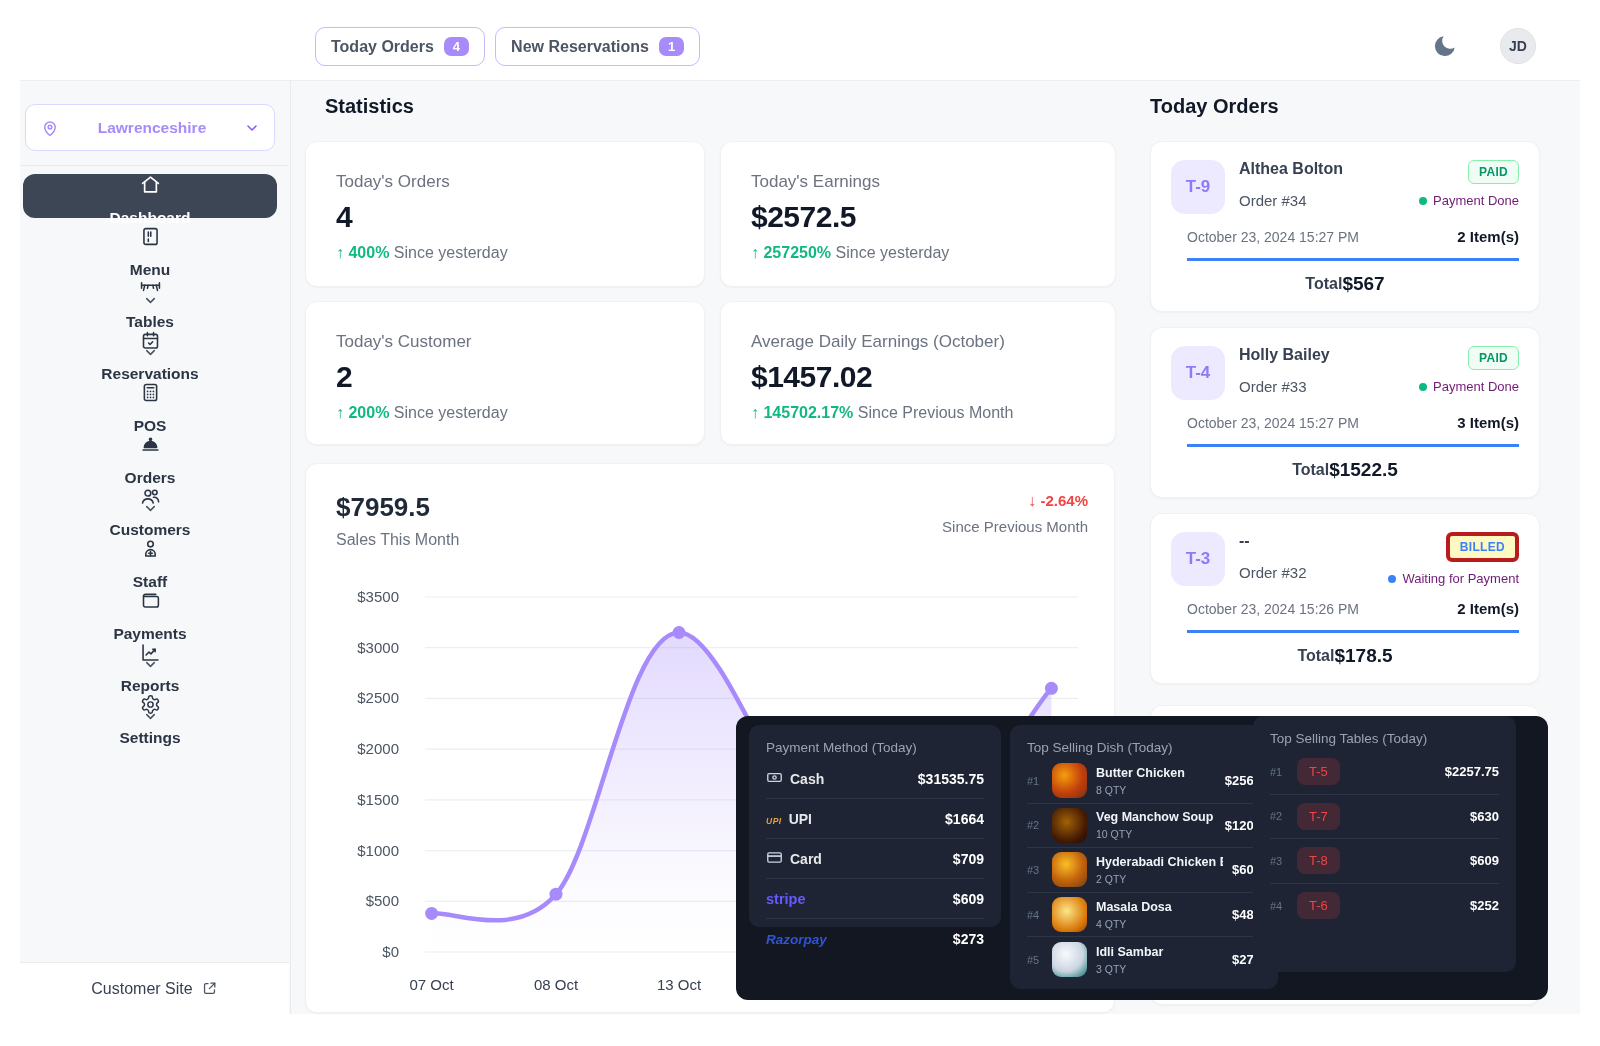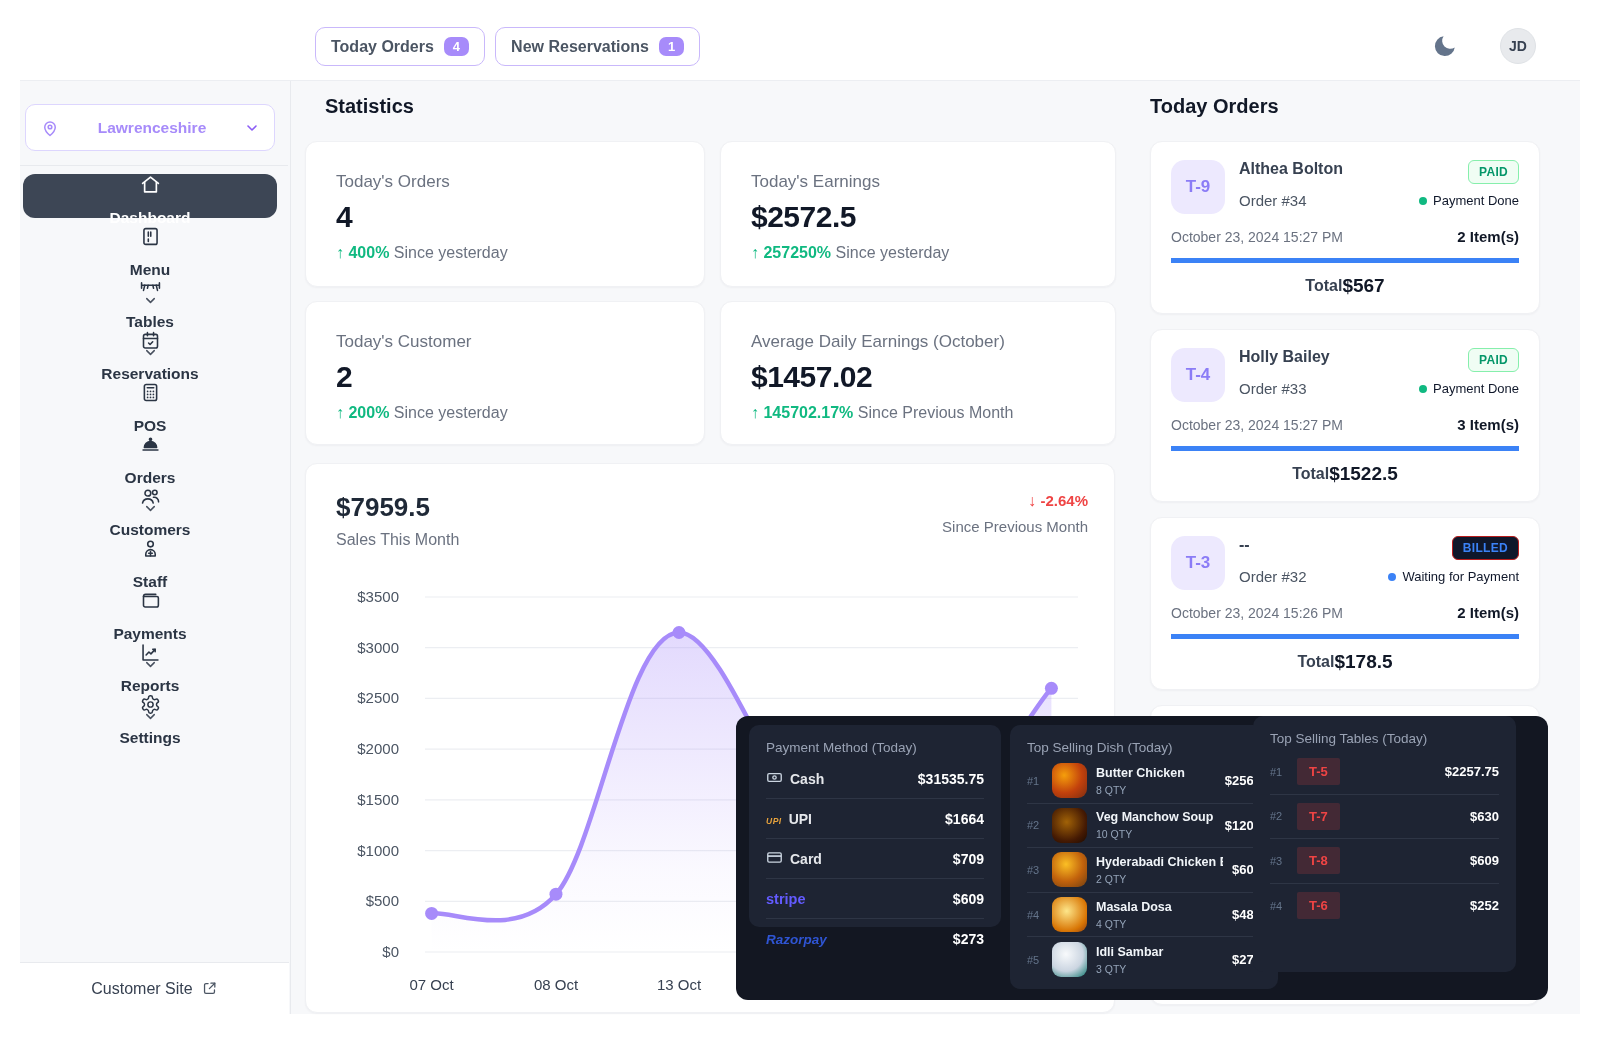--- a/index.html
+++ b/index.html
@@ -53,26 +53,26 @@
   
   .order-card { padding:18px 20px 16px 20px; }
   .order-top { display:flex; align-items:flex-start; }
   .tbadge { width:54px; height:54px; border-radius:14px; background:#ede9fe; color:#8b7cf6; font-weight:700; font-size:17px; display:flex; align-items:center; justify-content:center; }
   .order-ident { margin-left:14px; flex:1; }
   .order-customer { font-size:16px; font-weight:700; color:#374151; }
   .order-no { font-size:15px; color:#4b5563; margin-top:14px; }
   .order-status { text-align:right; }
   .pill { display:inline-block; font-size:12px; font-weight:700; padding:4px 10px; border-radius:6px; letter-spacing:.3px; }
   .pill.paid { color:#059669; background:#f0fdf4; border:1px solid #86efac; }
-  .pill.billed { color:#3b82f6; background:#0f172a; border:1px solid #b91c1c; }
-  .pay-state { margin-top:9px; font-size:13px; color:#0f172a; display:flex; align-items:center; gap:6px; justify-content:flex-end; }
+  .pill.billed { color:#3b82f6; background:#fef9c3; border:4px solid #b91c1c; }
+  .pay-state { margin-top:9px; font-size:13px; color:#701a75; display:flex; align-items:center; gap:6px; justify-content:flex-end; }
   .dot { width:8px; height:8px; border-radius:50%; display:inline-block; }
   .dot.green { background:#10b981; }
   .dot.blue { background:#3b82f6; }
-  .order-mid { display:flex; justify-content:space-between; align-items:center; margin-top:14px; padding-bottom:13px; border-bottom:5px solid #3b82f6; }
+  .order-mid { display:flex; justify-content:space-between; align-items:center; margin-top:14px; padding-bottom:13px; border-bottom:3px solid #3b82f6;margin-left:16px; }
   .order-date { color:#6b7280; font-size:14px; }
   .order-items { color:#111827; font-size:15px; font-weight:700; }
   .order-total-row { display:flex; justify-content:center; align-items:center; margin-top:12px; }
   .order-total-label { color:#374151; font-size:16px; font-weight:600; }
   .order-total { color:#111827; font-size:19px; font-weight:800; }
 
   
   .dark-backdrop { position:absolute; left:736px; top:716px; width:812px; height:284px; background:#131722; border-radius:12px; z-index:50; }
   .dark-panel { position:absolute; background:#1e2433; border-radius:10px; padding:15px 17px; }
   .panel-payments { left:13px; top:9px; width:252px; height:202px; }
@@ -92,21 +92,21 @@
   .thumb.d1 { background:radial-gradient(circle at 35% 35%, #f59e0b, #c2410c 55%, #7c2d12); }
   .thumb.d2 { background:radial-gradient(circle at 42% 40%, #a16207, #451a03 65%, #1c0a01); }
   .thumb.d3 { background:radial-gradient(circle at 40% 35%, #fbbf24, #c2620c 55%, #713f12); }
   .thumb.d4 { background:radial-gradient(circle at 42% 40%, #fde68a, #d97706 68%, #92400e); }
   .thumb.d5 { background:radial-gradient(circle at 40% 35%, #f8fafc, #cbd5e1 55%, #0f766e); }
   .dish-info { flex:1; min-width:0; }
   .dish-name { color:#f1f5f9; font-size:12.5px; font-weight:600; white-space:nowrap; overflow:hidden; }
   .dish-qty { color:#94a3b8; font-size:10.5px; margin-top:4px; }
   .dish-amt { color:#fff; font-weight:700; font-size:13px; }
   .table-row { height:44.5px; gap:11px; }
-  .tchip { background:rgba(239,68,68,.18); color:#ef4444; font-weight:700; font-size:13px; padding:6px 12px; border-radius:2px; }
+  .tchip { background:rgba(239,68,68,.18); color:#ef4444; font-weight:400; font-size:13px; padding:6px 12px; border-radius:8px; }
   .table-amt { margin-left:auto; color:#fff; font-weight:700; font-size:13px; }
 
   svg.ic { display:block; }
 </style>
 </head>
 <body>
 
 <div class="app">
 
   <div class="topbar">

